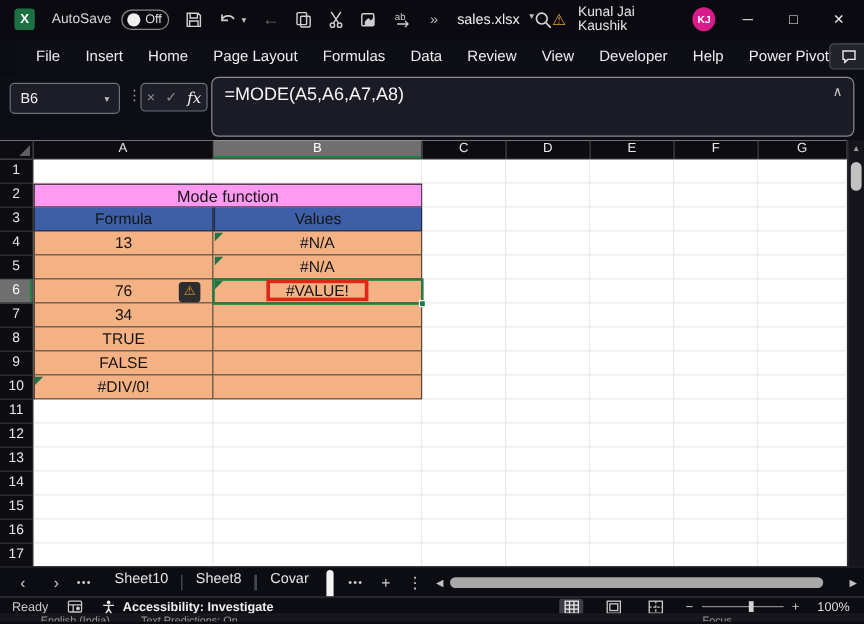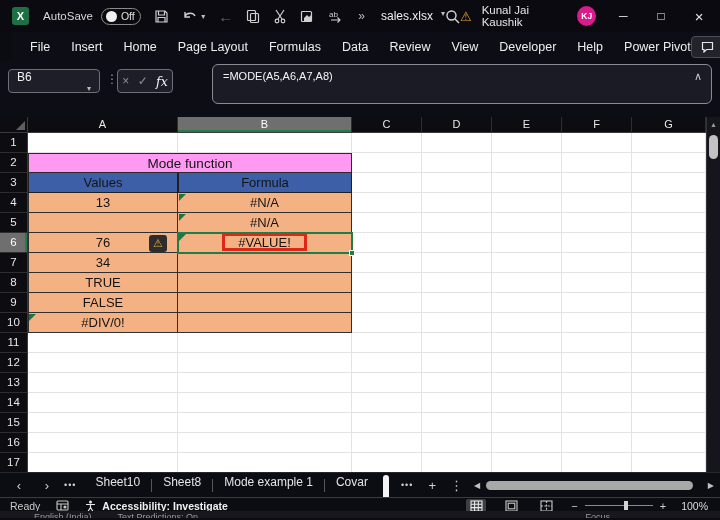--- a/index.html
+++ b/index.html
@@ -35,32 +35,32 @@
   .menubar { position:absolute; top:32px; left:12px; right:0; height:30px; background:#0d0d15;
     display:flex; align-items:center; color:#ededed; font-size:12.5px; }
   .menu-item { margin-left:21px; cursor:default; white-space:nowrap; }
   .menu-item:first-child { margin-left:18px; }
   .comments-btn { margin-left:auto; height:22px; border:1px solid #4d4d55; background:#23232c; border-radius:4px;
     display:flex; align-items:center; gap:6px; padding:0 9px; font-size:11.5px; color:#f0f0f0; }
 
   
   .formulabar { position:absolute; top:62px; left:0; right:0; height:55px; background:#0d0d15; }
   .namebox { position:absolute; left:8px; top:7px; width:92px; height:24px; background:#1e1e28;
-    border:1px solid #6f6f78; border-radius:4px; display:flex; padding:0 8px;
-    color:#f2f2f2; font-size:12px;flex-direction:column; }
+    border:1px solid #6f6f78; border-radius:4px; display:flex; align-items:center; padding:12px 8px;
+    color:#f2f2f2; font-size:12px; }
   .namebox .chev { margin-left:auto; }
   .fb-dots { position:absolute; left:106px; top:10px; color:#9a9a9a; font-size:12px; }
   .fx-group { position:absolute; left:117px; top:7px; width:56px; height:24px; background:#1e1e28;
     border:1px solid #6f6f78; border-radius:4px; display:flex; align-items:center; justify-content:space-around;
     font-size:11px; }
   .fx-x { color:#8f8f8f; font-size:12px; }
   .fx-check { color:#8f8f8f; font-size:12px; }
   .fx-fx { color:#f5f5f5; font-family:"DejaVu Serif", serif; font-style:italic; font-size:12.5px; }
-  .formula-input { position:absolute; left:176px; right:8px; top:2px; height:40px; background:#1b1b25;
-    border:1px solid #8a8a90; border-radius:6px; color:#f5f5f5; font-size:11px; padding:5px 26px 0 10px;margin-left:36px; }
+  .formula-input { position:absolute; left:176px; right:8px; top:2px; height:50px; background:#1b1b25;
+    border:1px solid #8a8a90; border-radius:6px; color:#f5f5f5; font-size:15px; padding:5px 26px 0 10px; }
   .fb-collapse { position:absolute; right:18px; top:8px; color:#c9c9c9; font-size:11px; }
 
   
   .grid-wrap { position:absolute; top:117px; left:0; width:706px; height:355px; background:#fff; overflow:hidden; }
   .grid { display:grid; grid-template-columns:28px 150px 174px 70px 70px 70px 70px 74px;
     grid-template-rows:16px repeat(17, 20px); width:706px; }
   .corner { background:#0c0c11; border-right:1px solid #3a3a3a; border-bottom:1px solid #3a3a3a; position:relative; }
   .corner::after { content:""; position:absolute; right:2px; bottom:2px;
     border-left:9px solid transparent; border-bottom:9px solid #5f5f5f; }
   .colhdr { background:#0c0c11; color:#e8e8e8; font-size:11px; text-align:center; line-height:15px;
@@ -255,22 +255,22 @@
         <div class="c"></div>
         <div class="c"></div>
         <div class="rowhdr">2</div>
         <div class="c pink" style="grid-column: 2 / span 2;">Mode function</div>
         <div class="c"></div>
         <div class="c"></div>
         <div class="c"></div>
         <div class="c"></div>
         <div class="c"></div>
         <div class="rowhdr">3</div>
+        <div class="c blue">Formula</div>
         <div class="c blue">Values</div>
-        <div class="c blue">Formula</div>
         <div class="c"></div>
         <div class="c"></div>
         <div class="c"></div>
         <div class="c"></div>
         <div class="c"></div>
         <div class="rowhdr">4</div>
         <div class="c orange left-edge">13</div>
         <div class="c orange">#N/A</div>
         <div class="c"></div>
         <div class="c"></div>
@@ -403,21 +403,20 @@
 
   <div class="tabbar">
     <span class="tab-nav">‹</span>
     <span class="tab-nav">›</span>
     <span class="tab-overflow">•••</span>
     <span id="sheet-tabs" style="display:flex;align-items:center;height:25px;">
         <span class="sheet-tab">Sheet10</span>
         <span class="tab-sep"></span>
         <span class="sheet-tab">Sheet8</span>
         <span class="tab-sep"></span>
-        <span class="sheet-tab">Mode example 1</span>
         <span class="tab-sep"></span>
         <span class="sheet-tab">Covar</span>
       </span>
     <span class="active-sliver"></span>
     <span class="tab-overflow">•••</span>
     <span class="tab-btn">+</span>
     <span class="tab-btn">⋮</span>
     <div class="hscroll">
       <span class="tri-btn">◀</span>
       <div class="hthumb-track">

